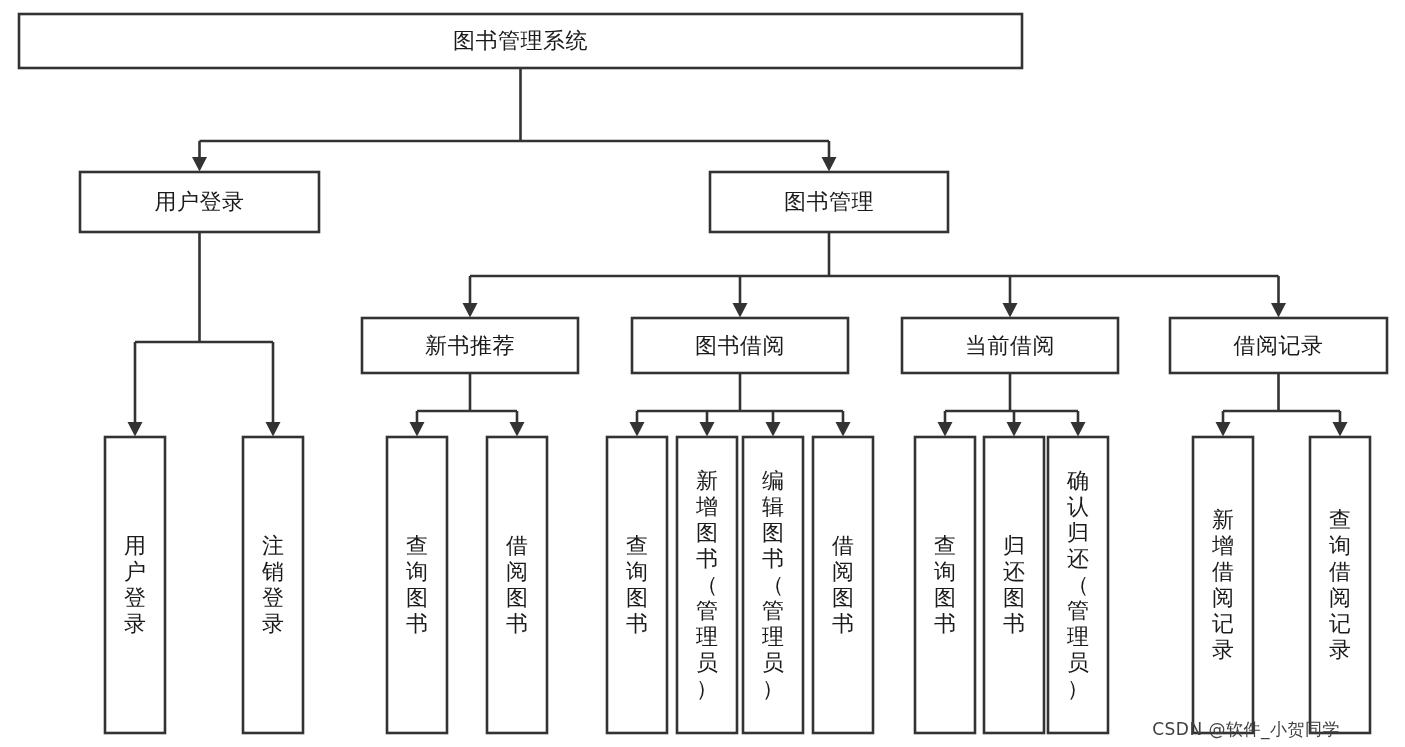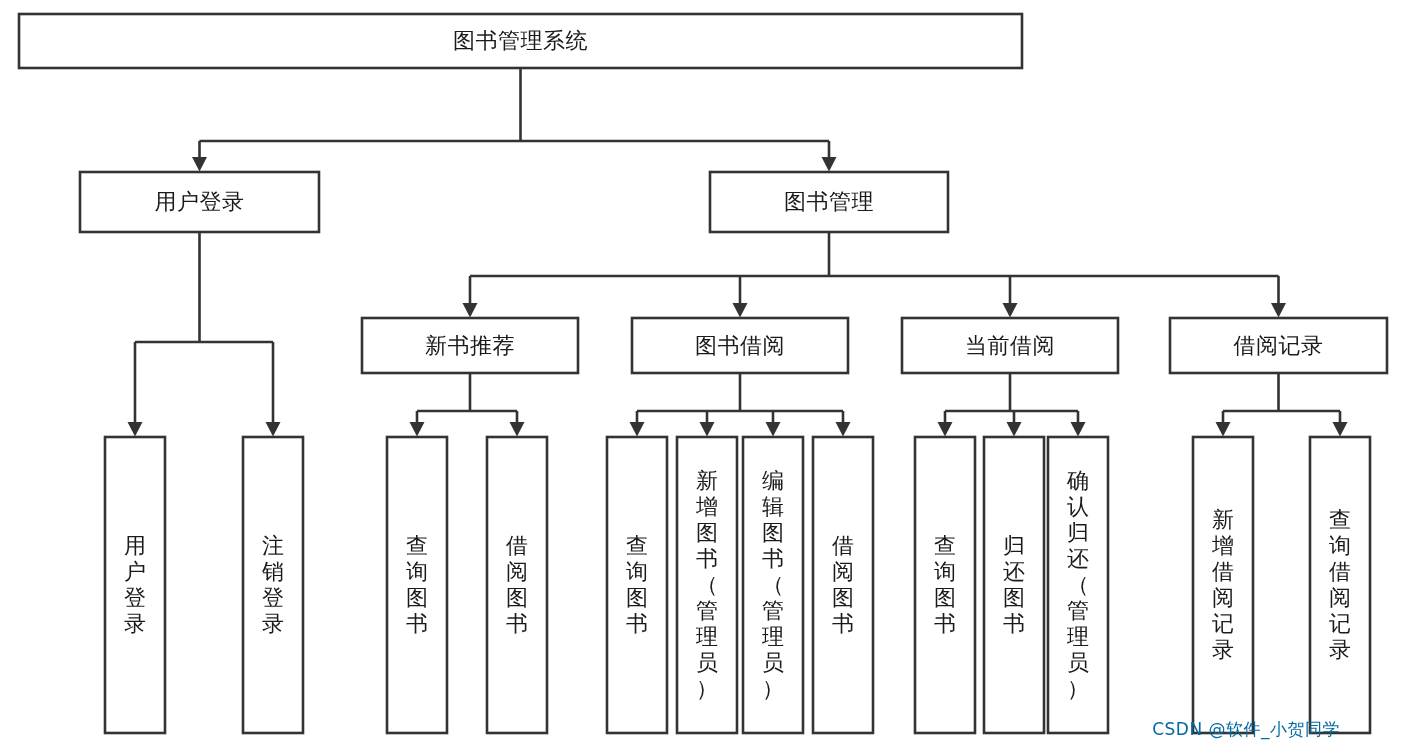--- a/index.html
+++ b/index.html
@@ -55,21 +55,21 @@
   .arrow-head {
     fill: #333333;
     stroke: none;
   }
   .watermark {
     position: absolute;
     right: 8px;
     bottom: 6px;
     font-family: "DejaVu Sans", "Liberation Sans", sans-serif;
     font-size: 17px;
-    color: #0369a1;
+    color: #404040;
     white-space: nowrap;
     letter-spacing: 0.5px;
     user-select: none;
   }
 </style>
 </head>
 <body>
 
 <div id="diagram-root">
   <svg class="tree-canvas" viewBox="0 0 1405 747">

